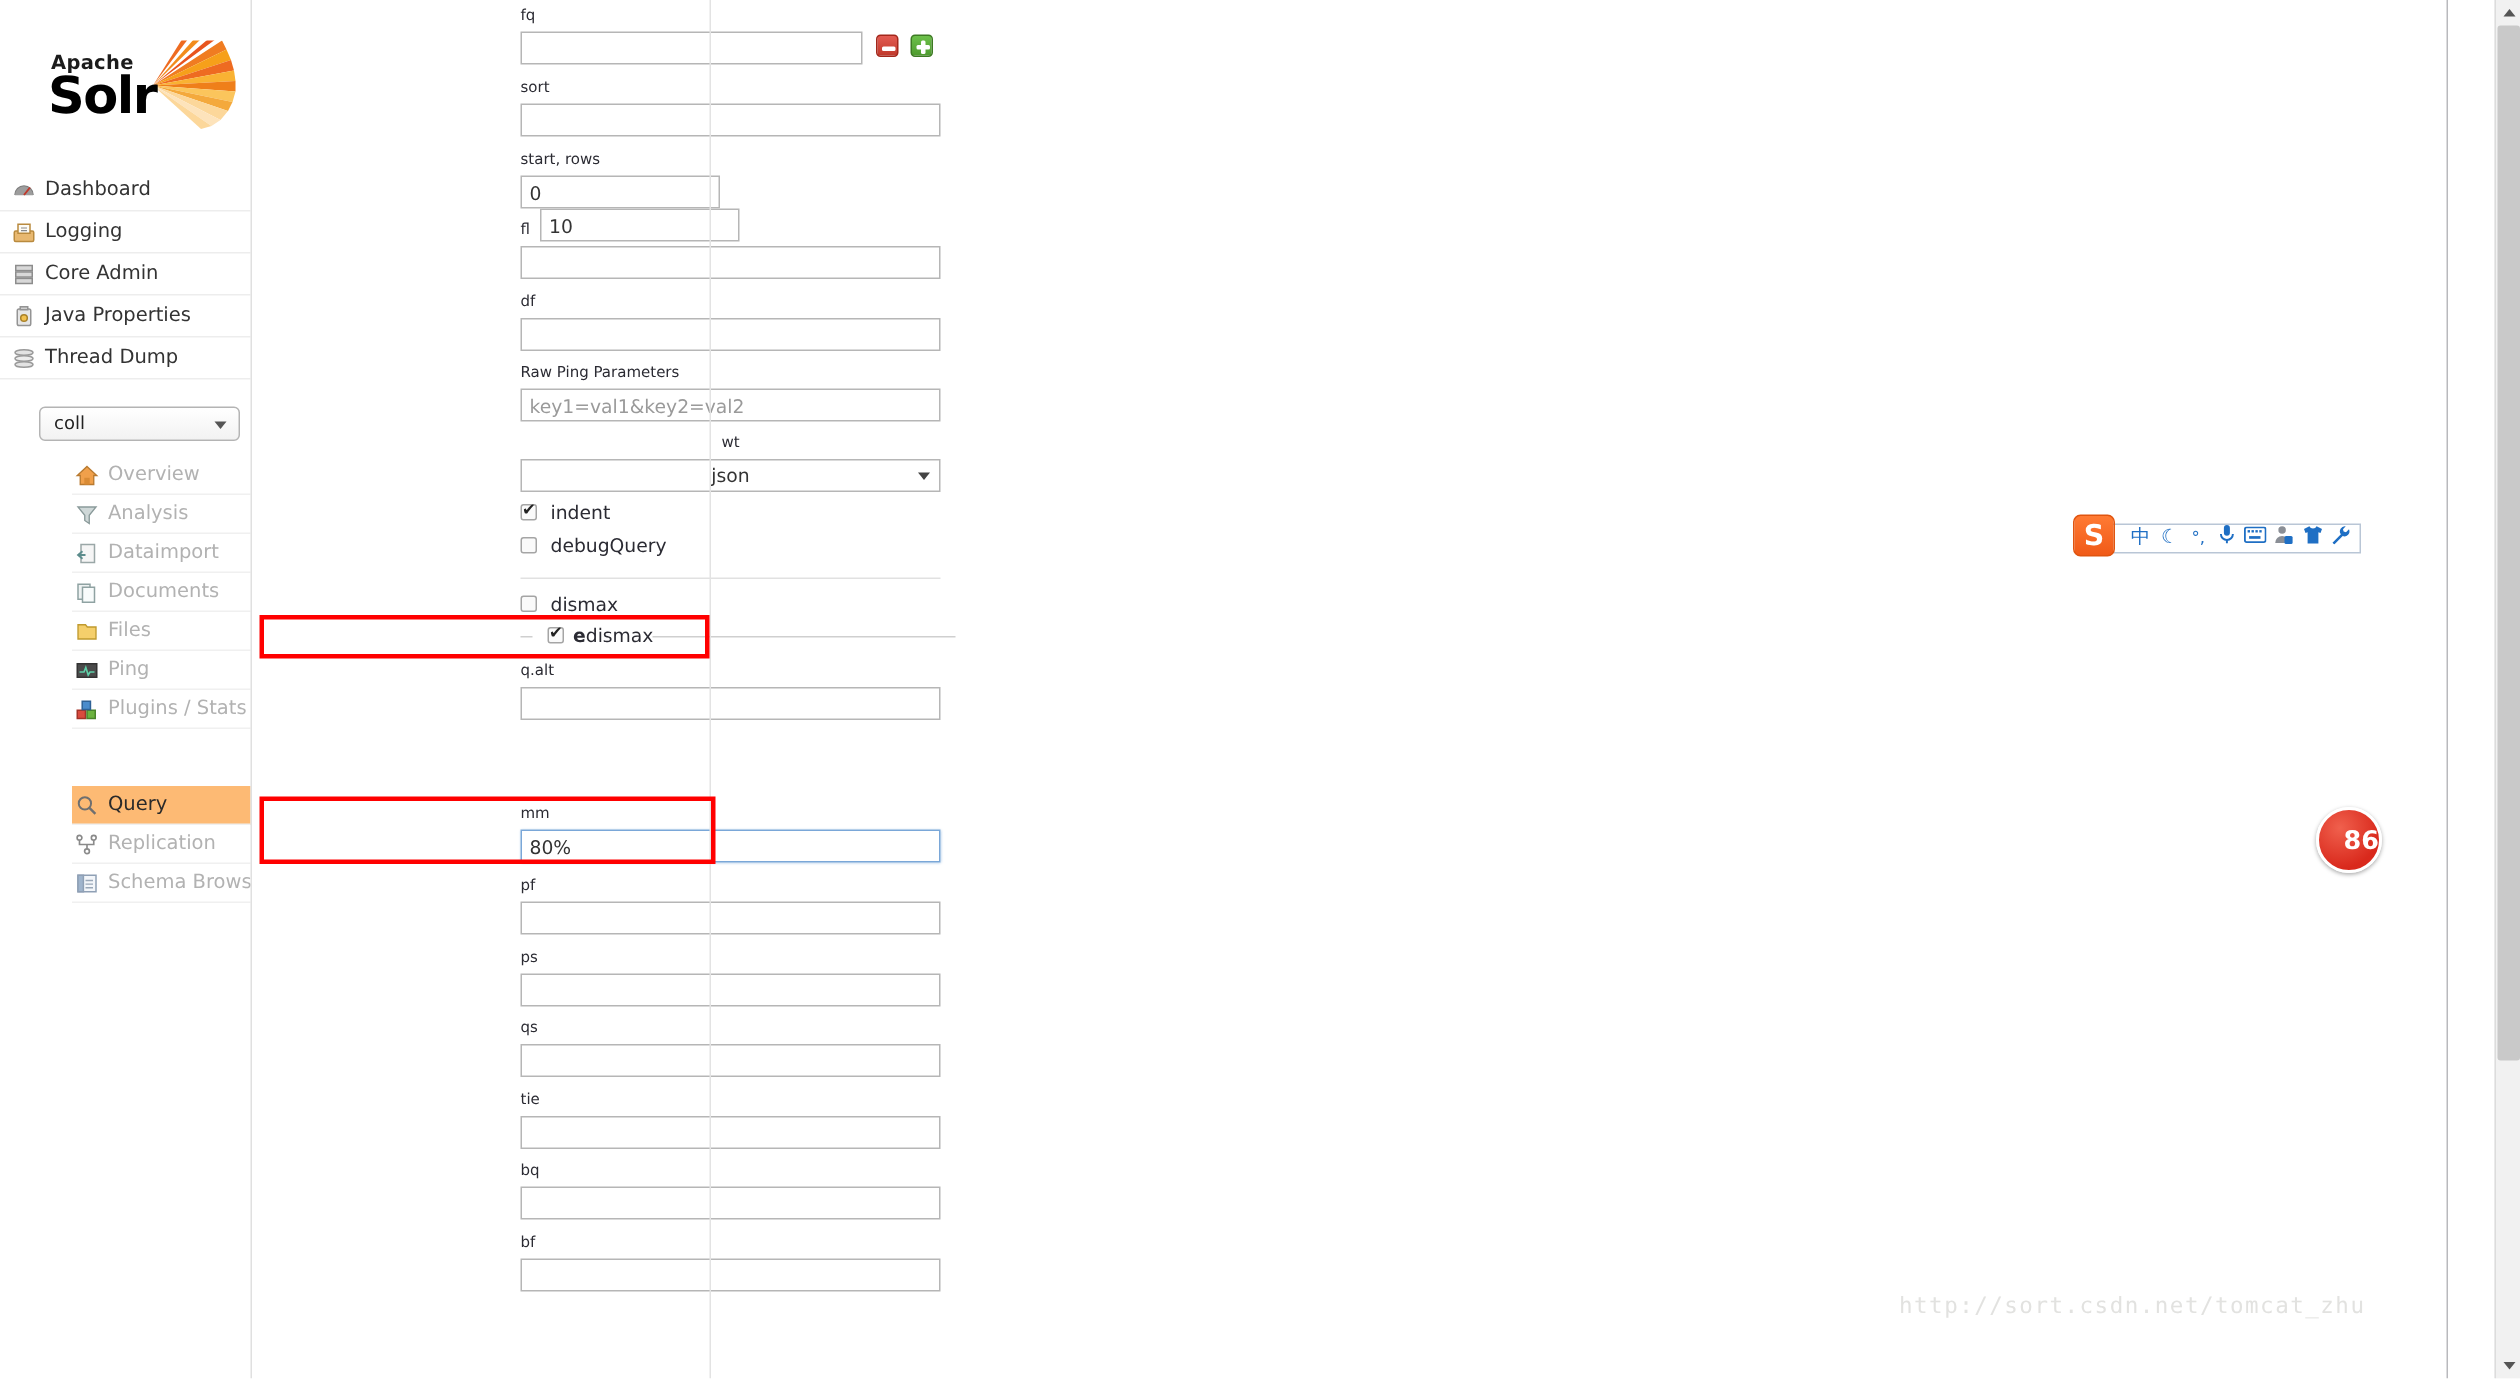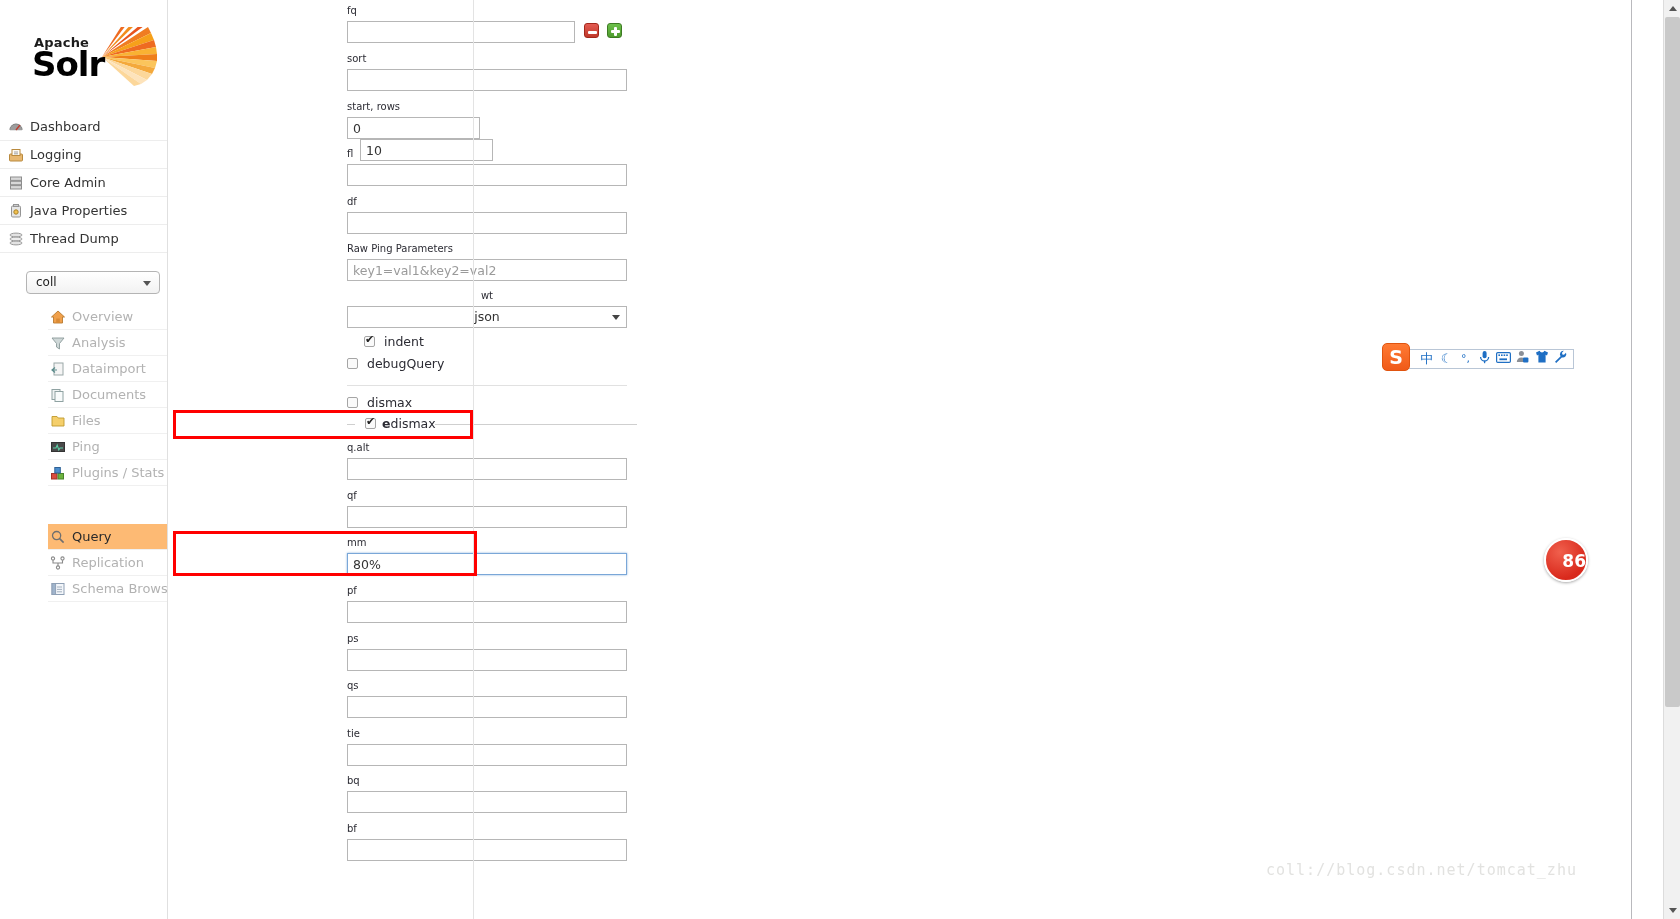--- a/index.html
+++ b/index.html
@@ -421,21 +421,21 @@
       </div>
 
       <div class="fld-group" style="top:288px;text-align:center;">
         <div class="fld-label">wt</div>
         <div class="fld-select">
           <span>json</span>
           <span class="sel-caret"></span>
         </div>
       </div>
 
-      <div class="cb-row" style="top:334px;margin-left:17px;">
+      <div class="cb-row" style="top:334px;">
         <span class="cb-box checked"></span>
         <span>indent</span>
       </div>
 
       <div class="cb-row" style="top:356px;">
         <span class="cb-box"></span>
         <span>debugQuery</span>
       </div>
 
       <div class="hr-sep" style="top:385px;"></div>
@@ -450,24 +450,20 @@
         <span class="leg-line-r"></span>
         <span class="cb-box checked" style="position:absolute;left:18px;top:2px;"></span>
         <span class="leg-txt" style="left:35px;"><b>e</b><span>dismax</span></span>
       </div>
 
       <div class="fld-group" style="top:440px;">
         <div class="fld-label">q.alt</div>
         <input class="fld-input" value="" style="">
       </div>
 
-      <div class="fld-group" style="top:488px;">
-        <div class="fld-label">qf</div>
-        <input class="fld-input" value="" style="">
-      </div>
 
       <div class="fld-group" style="top:535px;">
         <div class="fld-label">mm</div>
         <input class="fld-input focused" value="80%" style="">
       </div>
 
       <div class="fld-group" style="top:583px;">
         <div class="fld-label">pf</div>
         <input class="fld-input" value="" style="">
       </div>
@@ -541,21 +537,21 @@
       </div>
       <div class="ime-ico" style="width:19px;">
         <svg width="13" height="13" viewBox="0 0 13 13">
             <path d="M9.8 0.8 a3.4 3.4 0 0 0 -3.2 5.4 L1 11.8 l1.2 1.2 L7.8 7.4 a3.4 3.4 0 0 0 4.2 -4.6 L10 4.8 L8.4 4.4 L8 2.8 Z" fill="#1f6fc4"></path>
           </svg>
       </div>
     </div>
 
     <div id="badge86">86</div>
 
-    <div id="watermark">coll://blog.csdn.net/tomcat_zhu</div>
+    <div id="watermark">http://sort.csdn.net/tomcat_zhu</div>
 
     <div class="inner-sb"></div>
   </div>
 
   <div id="scrollbar">
     <div class="sb-arrow up">
       <span class="tri"></span>
     </div>
     <div class="sb-thumb"></div>
     <div class="sb-arrow down">

